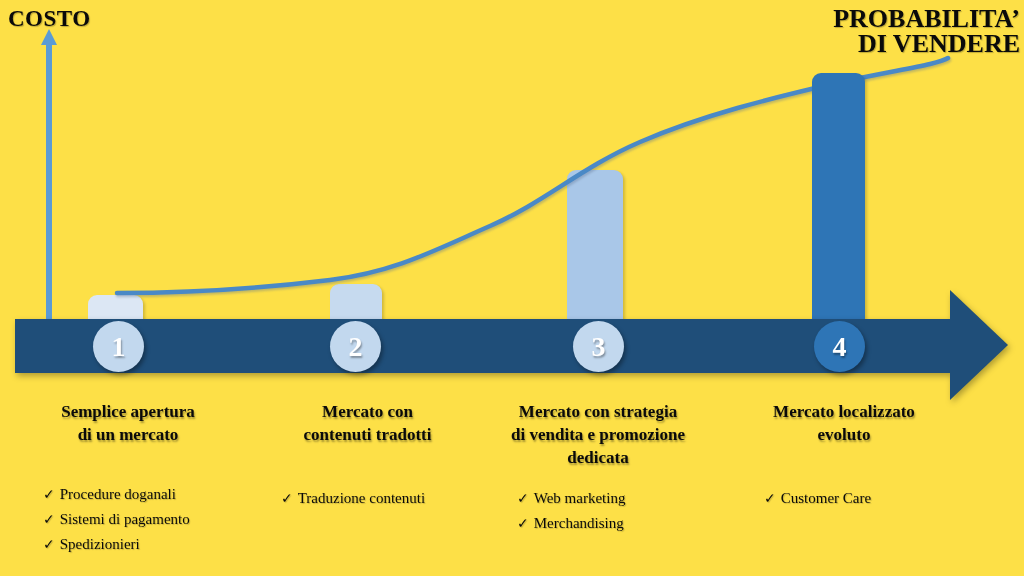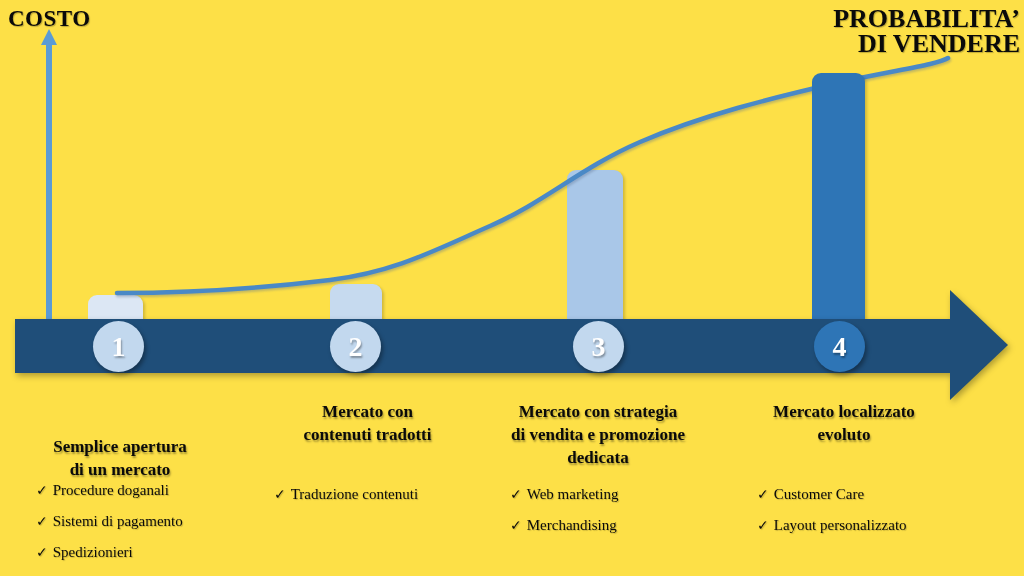--- a/index.html
+++ b/index.html
@@ -57,27 +57,27 @@
   .circle span{
     font-size:28px;font-weight:bold;color:#ffffff;
     text-shadow:1px 2px 2px rgba(0,0,0,.35);
   }
   
   .title{
     position:absolute;top:400px;text-align:center;font-weight:bold;font-size:17px;
     line-height:23px;white-space:pre-line;color:#0a0a0a;
     text-shadow:1px 2px 2px rgba(0,0,0,.35);
   }
-  .t1{left:15px;width:210px;margin-top:35px;}
+  .t1{left:23px;width:210px;}
   .t2{left:260px;width:215px;}
   .t3{left:472px;width:252px;}
   .t4{left:733px;width:222px;}
   
   .list{
-    position:absolute;margin:0;padding:0;list-style:none;font-size:15px;line-height:30px;
+    position:absolute;margin:7px;padding:0;list-style:none;font-size:15px;line-height:24px;
     color:#0a0a0a;text-shadow:1px 1px 1px rgba(0,0,0,.2);
   }
   .l1{left:36px;top:475px;}
   .l2{left:274px;top:479px;}
   .l3{left:510px;top:479px;}
   .l4{left:757px;top:479px;}
   .chk{margin-right:5px;font-size:14px;}
 </style>
 </head>
 <body>
@@ -144,16 +144,15 @@
     <li><span class="chk">✓</span><span>Traduzione contenuti</span></li>
   </ul>
 
   <ul class="list l3">
     <li><span class="chk">✓</span><span>Web marketing</span></li>
     <li><span class="chk">✓</span><span>Merchandising</span></li>
   </ul>
 
   <ul class="list l4">
     <li><span class="chk">✓</span><span>Customer Care</span></li>
-    <li><span class="chk">✓</span><span>Layout personalizzato</span></li>
   </ul>
 
 </div>
 
 </body></html>

